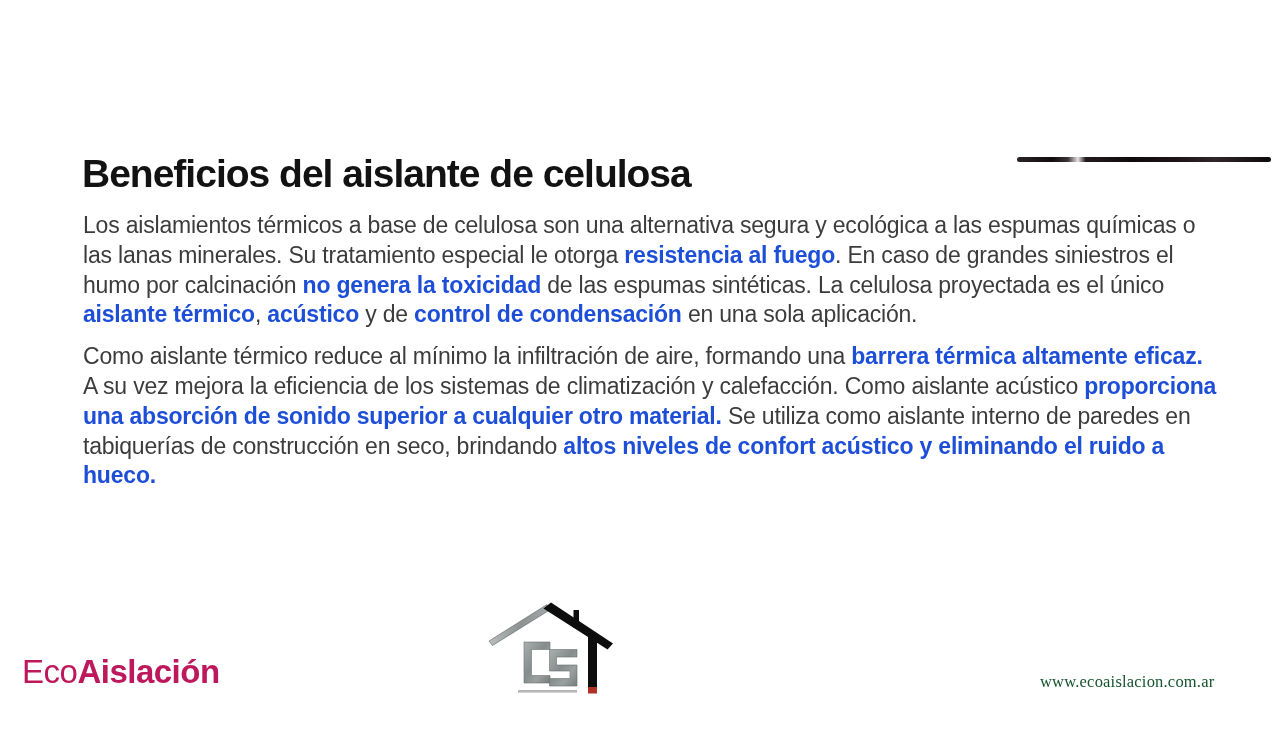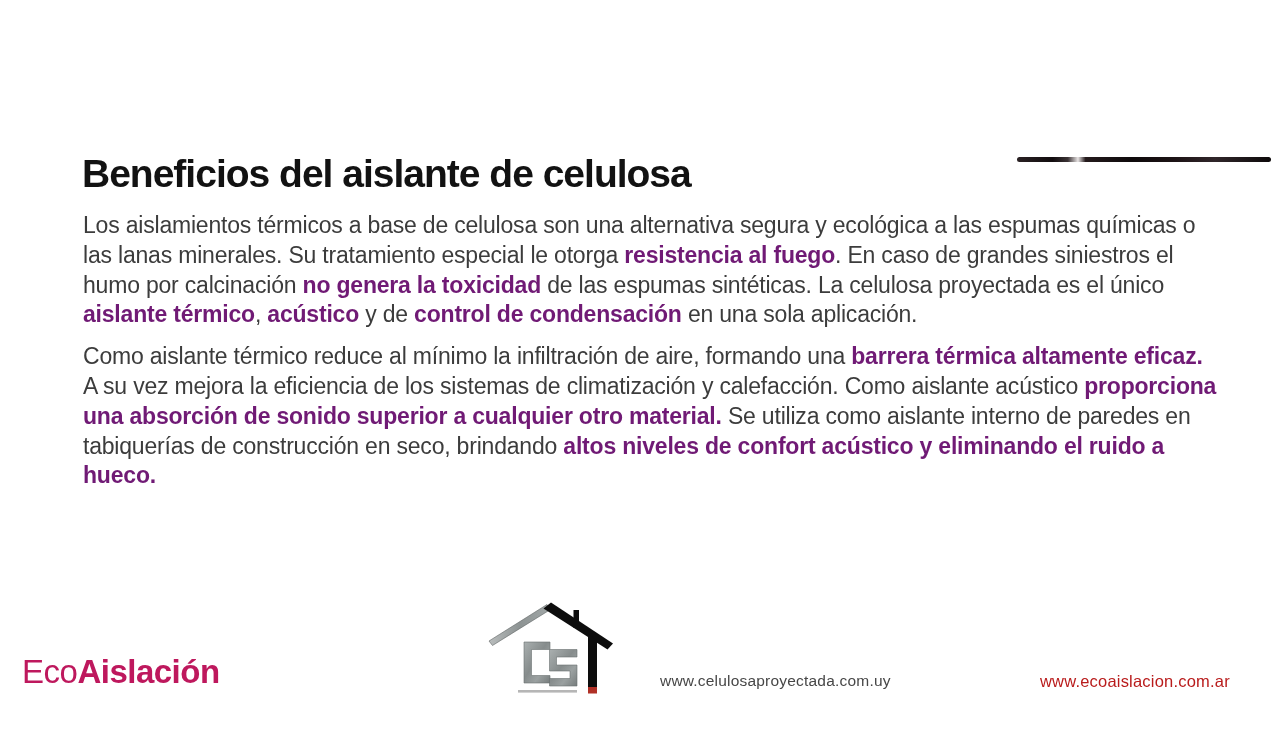--- a/index.html
+++ b/index.html
@@ -43,21 +43,21 @@
     position: absolute;
     left: 83px;
     top: 211px;
     width: 1138px;
     font-size: 23px;
     line-height: 29.8px;
     color: #3c3c3c;
     letter-spacing: -0.2px;
   }
   .body-copy p + p { margin-top: 12px; }
-  .body-copy .b { font-weight: 700; color: #701a75; }
+  .body-copy .b { font-weight: 700; color: #1d4ed8; }
 
   
   .brand {
     position: absolute;
     left: 22px;
     top: 653px;
     font-size: 33px;
     color: #be185d;
     white-space: nowrap;
   }
@@ -75,21 +75,21 @@
 
   .url {
     position: absolute;
     top: 672px;
     font-size: 16px;
     color: #3d3d3d;
     letter-spacing: 0.2px;
     white-space: nowrap;
   }
   .url-uy { left: 660px; font-size: 15.5px; color: #474747; }
-  .url-ar { left: 1040px; font-size: 16.5px; color: #b91c1c; }
+  .url-ar { left: 1040px; font-size: 16.5px; color: #14532d; font-family: Liberation Serif, serif; }
 </style>
 </head>
 <body>
 
 <div class="slide">
 
   <div class="deco-line"></div>
 
   <h1 class="page-title">Beneficios del aislante de celulosa</h1>
 
@@ -128,16 +128,15 @@
       <rect x="103" y="86" width="9" height="6.5" fill="#b03026"></rect>
 
       <path d="M39,41 h26 v7.5 h-18.5 v26 h18.5 v7.5 h-26 z" fill="url(#grayTex)" stroke="#6a7070" stroke-width="0.6"></path>
 
       <path d="M64.5,48.5 h27.5 v7.5 h-20.5 v8 h20.5 v21 h-27.5 v-7.5 h20.5 v-7.5 h-20.5 z" fill="url(#grayTex)" stroke="#6a7070" stroke-width="0.6"></path>
 
       <rect x="33" y="89" width="59" height="2.6" fill="#8f8f8f" opacity="0.65"></rect>
     </svg>
   </div>
 
-  <div class="url url-uy">www.celulosaproyectada.com.uy</div>
   <div class="url url-ar">www.ecoaislacion.com.ar</div>
 
 </div>
 
 </body></html>

